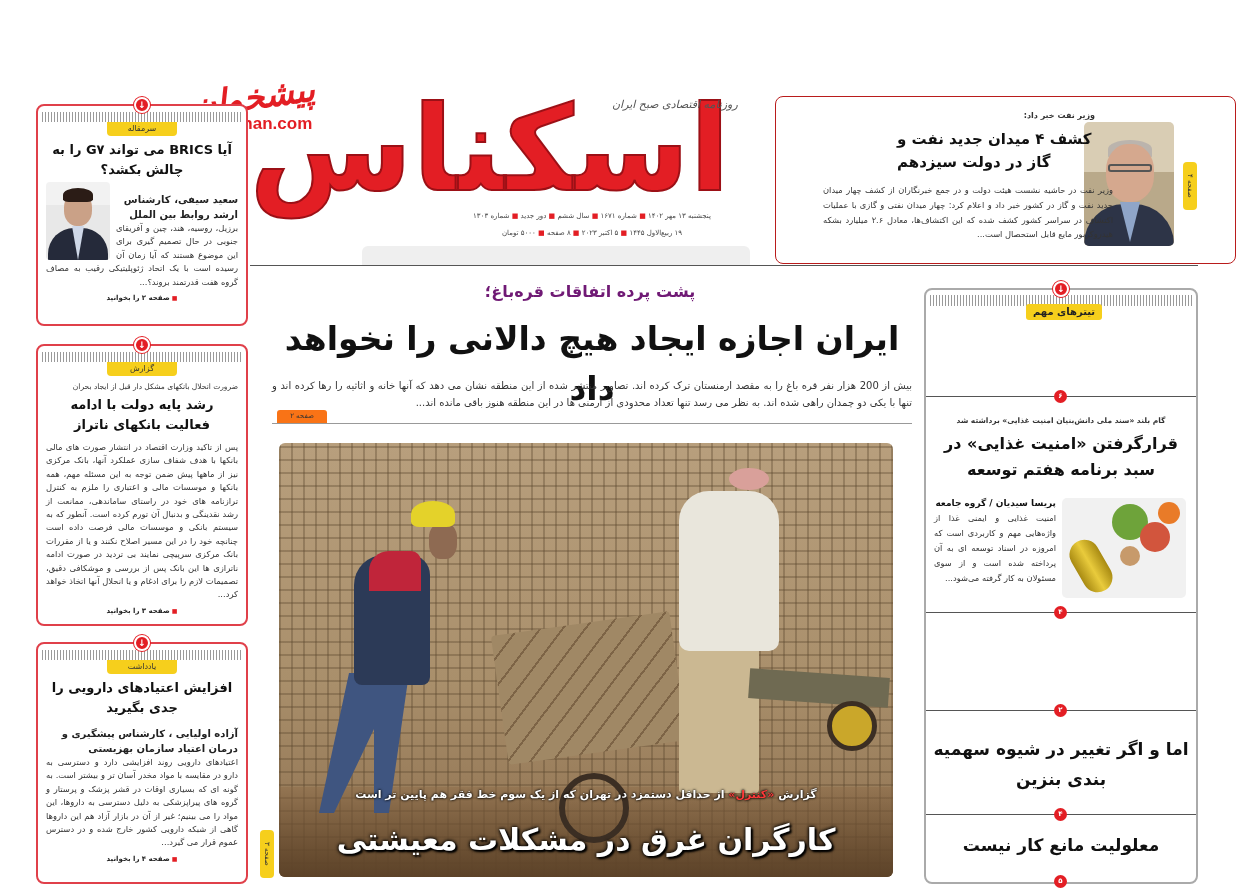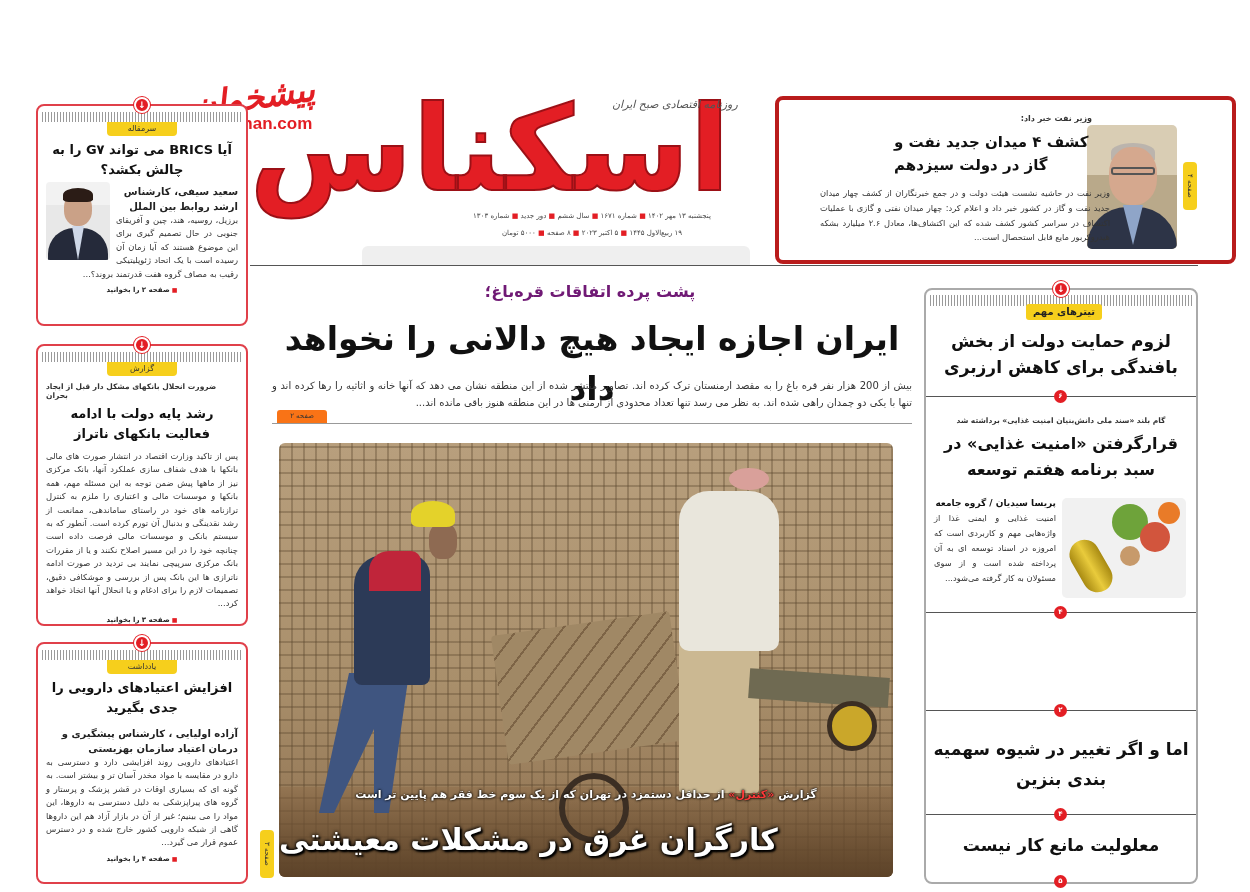--- a/index.html
+++ b/index.html
@@ -21,21 +21,21 @@
     width: 16px; height: 16px; border-radius: 50%; background: #e31e24;
     border: 2px solid #fff; box-shadow: 0 0 0 1px #e31e24;
     color: #fff; font-size: 9px; line-height: 12px; text-align: center; font-weight: bold;
   }
   .kicker-tag {
     display: block; width: 70px; margin: 0 auto; height: 14px;
     background: #f6cf1c; border-radius: 0 0 4px 4px; text-align: center;
     font-size: 8px; line-height: 14px; color: #333;
   }
   .lbox h3 { font-size: 13px; font-weight: bold; text-align: center; line-height: 20px; margin-top: 4px; color: #111; }
-  .lbox .sub { font-size: 7.5px; text-align: left; color: #333; margin-top: 6px; font-weight: bold; }
+  .lbox .sub { font-size: 7.5px; text-align: right; color: #333; margin-top: 6px; font-weight: normal; }
   .lbox .author { font-size: 10px; font-weight: bold; line-height: 15px; color: #222; }
   .lbox p { font-size: 8.4px; line-height: 13.4px; color: #333; text-align: justify; }
   .lbox .more { font-size: 7px; text-align: center; font-weight: bold; color: #222; margin: 5px 0 6px; }
   .lbox .more::before { content: "■ "; color: #e31e24; font-size: 6px; }
 
   .portrait {
     float: left; width: 64px; height: 78px; margin: 2px 6px 0 0; border-radius: 4px;
     background: linear-gradient(180deg, #f2f2f2 0 30%, #e8e8e8 30%);
     position: relative; overflow: hidden;
   }
@@ -55,21 +55,21 @@
   .dateline { position: absolute; left: 442px; width: 300px; font-size: 7px; color: #444; text-align: center; }
   .dateline .dot { color: #e31e24; }
   .mast-bar { position: absolute; left: 362px; top: 246px; width: 388px; height: 20px; background: #efefef; border-radius: 6px 6px 0 0; }
   .mast-rule { position: absolute; left: 250px; top: 265px; width: 948px; height: 1px; background: #555; }
 
   .watermark { position: absolute; left: 205px; top: 76px; }
   .watermark .fa { font-family: "DejaVu Serif", serif; font-style: italic; font-weight: bold; font-size: 34px; color: #e31e24; line-height: 40px; text-align: right; width: 110px; transform: rotate(-8deg); }
   .watermark .en { font-family: "Liberation Sans", sans-serif; font-size: 17px; color: #e31e24; font-weight: bold; direction: ltr; margin-top: -2px; margin-left: -8px; }
 
   
-  .topbox { position: absolute; left: 775px; top: 96px; width: 461px; height: 168px; border: 4px solid #b91c1c; border-radius: 8px; }
+  .topbox { position: absolute; left: 775px; top: 96px; width: 461px; height: 168px; border: 1px solid #b91c1c; border-radius: 8px; }
   .topbox .photo {
     position: absolute; left: 308px; top: 25px; width: 90px; height: 124px; border-radius: 5px; overflow: hidden;
     background: linear-gradient(180deg, #d9cdb4 0 40%, #b9a98a 40% 100%);
   }
   .topbox .photo .head { position: absolute; left: 22px; top: 22px; width: 48px; height: 58px; border-radius: 45%; background: #d5a88e; }
   .topbox .photo .hair { position: absolute; left: 24px; top: 18px; width: 44px; height: 18px; border-radius: 50% 50% 10% 10%; background: #bbb4ad; }
   .topbox .photo .glasses { position: absolute; left: 24px; top: 42px; width: 44px; height: 8px; border: 2px solid #555; border-radius: 3px; }
   .topbox .photo .body { position: absolute; left: 0; top: 82px; width: 90px; height: 50px; border-radius: 40px 40px 0 0; background: #2d3447; }
   .topbox .photo .shirt { position: absolute; left: 36px; top: 80px; width: 20px; height: 40px; background: #8fa5c8; clip-path: polygon(0 0,100% 0,50% 100%); }
   .topbox .kick { position: absolute; right: 140px; top: 14px; font-size: 8px; font-weight: bold; color: #333; }
@@ -103,21 +103,21 @@
   .worker2 .cap { position: absolute; left: 450px; top: 25px; width: 40px; height: 22px; border-radius: 50%; background: #d9a09a; }
   .worker2 .torso { position: absolute; left: 400px; top: 48px; width: 100px; height: 160px; border-radius: 30px 30px 10px 10px; background: #e9e6dc; }
   .worker2 .legs { position: absolute; left: 400px; top: 200px; width: 80px; height: 150px; background: #cbb892; border-radius: 4px; }
   .barrow1 { position: absolute; left: 220px; top: 180px; width: 180px; height: 130px; background: repeating-linear-gradient(135deg, #a08865 0 16px, #7d6446 16px 18px); transform: rotate(-8deg); border-radius: 4px; }
   .wheel1 { position: absolute; left: 280px; top: 330px; width: 70px; height: 70px; border: 6px solid #3b2e23; border-radius: 50%; }
   .barrow2 { position: absolute; left: 470px; top: 230px; width: 140px; height: 30px; background: #6f6a52; transform: rotate(4deg); }
   .wheel2 { position: absolute; left: 548px; top: 258px; width: 50px; height: 50px; border: 5px solid #3b2e23; border-radius: 50%; background: #caa72a; }
 
   .photo-cap { position: absolute; left: 0; bottom: 76px; width: 100%; text-align: center; font-size: 11px; font-weight: bold; color: #fff; text-shadow: 0 0 3px #000, 0 0 2px #000; }
   .photo-cap .brand { color: #ff3a3a; }
-  .photo-title { position: absolute; left: 0; bottom: 20px; width: 100%; text-align: left; font-size: 30px; font-weight: bold; color: #fff; text-shadow: 0 0 4px #000, 0 0 3px #000, 2px 2px 2px #000; }
+  .photo-title { position: absolute; left: 0; bottom: 20px; width: 100%; text-align: center; font-size: 30px; font-weight: bold; color: #fff; text-shadow: 0 0 4px #000, 0 0 3px #000, 2px 2px 2px #000; }
 
   
   .rcol { position: absolute; left: 924px; top: 288px; width: 274px; height: 596px; border: 2px solid #aaa; border-radius: 8px; }
   .rcol .stripe { height: 11px; margin: 5px 4px 0 4px; background: repeating-linear-gradient(90deg, #9a9a9a 0 1px, #fff 1px 3px); }
   .rcol .tag { position: absolute; left: 100px; top: 14px; width: 76px; height: 16px; background: #f6cf1c; border-radius: 3px; font-size: 10px; line-height: 16px; text-align: center; font-weight: bold; color: #222; }
   .ritem { position: absolute; left: 0; width: 270px; text-align: center; }
   .ritem h4 { font-size: 17px; line-height: 26px; font-weight: bold; color: #111; }
   .ritem .rk { font-size: 7.5px; font-weight: bold; color: #333; }
   .rdiv { position: absolute; left: 0; width: 270px; height: 1px; background: #555; }
   .rpin { position: absolute; left: 128px; width: 13px; height: 13px; border-radius: 50%; background: #e31e24; color: #fff; font-size: 7px; line-height: 13px; text-align: center; font-weight: bold; }
@@ -176,21 +176,21 @@
   <div class="pin">↓</div>
   <div class="stripe"></div>
   <span class="kicker-tag">سرمقاله</span>
   <h3>آیا BRICS می تواند G۷ را به چالش بکشد؟</h3>
   <div class="portrait">
       <div class="face"></div>
       <div class="hair"></div>
       <div class="suit"></div>
       <div class="shirt"></div>
     </div>
-  <div class="author" style="margin-top:4px">سعید سیفی، کارشناس ارشد روابط بین الملل</div>
+  <div class="author" style="margin-top:12px">سعید سیفی، کارشناس ارشد روابط بین الملل</div>
   <p>برزیل، روسیه، هند، چین و آفریقای جنوبی در حال تصمیم گیری برای این موضوع هستند که آیا زمان آن رسیده است با یک اتحاد ژئوپلیتیکی رقیب به مصاف گروه هفت قدرتمند بروند؟...</p>
   <div class="more">صفحه ۲ را بخوانید</div>
 </div>
 
 <div class="lbox" style="top:344px; height:282px;">
   <div class="pin">↓</div>
   <div class="stripe"></div>
   <span class="kicker-tag">گزارش</span>
   <div class="sub">ضرورت انحلال بانکهای مشکل دار قبل از ایجاد بحران</div>
   <h3>رشد پایه دولت با ادامه فعالیت بانکهای ناتراز</h3>
@@ -239,23 +239,20 @@
   </div>
   <div class="photo-title">کارگران غرق در مشکلات معیشتی</div>
 </div>
 <div class="sidetab" style="left:260px; top:830px; height:48px;">صفحه ۳</div>
 
 <div class="rcol">
   <div class="pin" style="top:-9px">↓</div>
   <div class="stripe"></div>
   <div class="tag">تیترهای مهم</div>
 
-  <div class="ritem" style="top:38px">
-    <h4>لزوم حمایت دولت از بخش بافندگی برای کاهش ارزبری</h4>
-  </div>
   <div class="rdiv" style="top:106px"></div>
   <div class="rpin" style="top:100px">۶</div>
 
   <div class="ritem" style="top:126px">
     <div class="rk">گام بلند «سند ملی دانش‌بنیان امنیت غذایی» برداشته شد</div>
     <h4 style="margin-top:6px; font-size:16px;">قرارگرفتن «امنیت غذایی» در سبد برنامه هفتم توسعه</h4>
   </div>
   <div class="rtext">
     <b>پریسا سیدیان / گروه جامعه</b><br>
     <span>امنیت غذایی و ایمنی غذا از واژه‌هایی مهم و کاربردی است که امروزه در اسناد توسعه ای به آن پرداخته شده است و از سوی مسئولان به کار گرفته می‌شود...</span>

